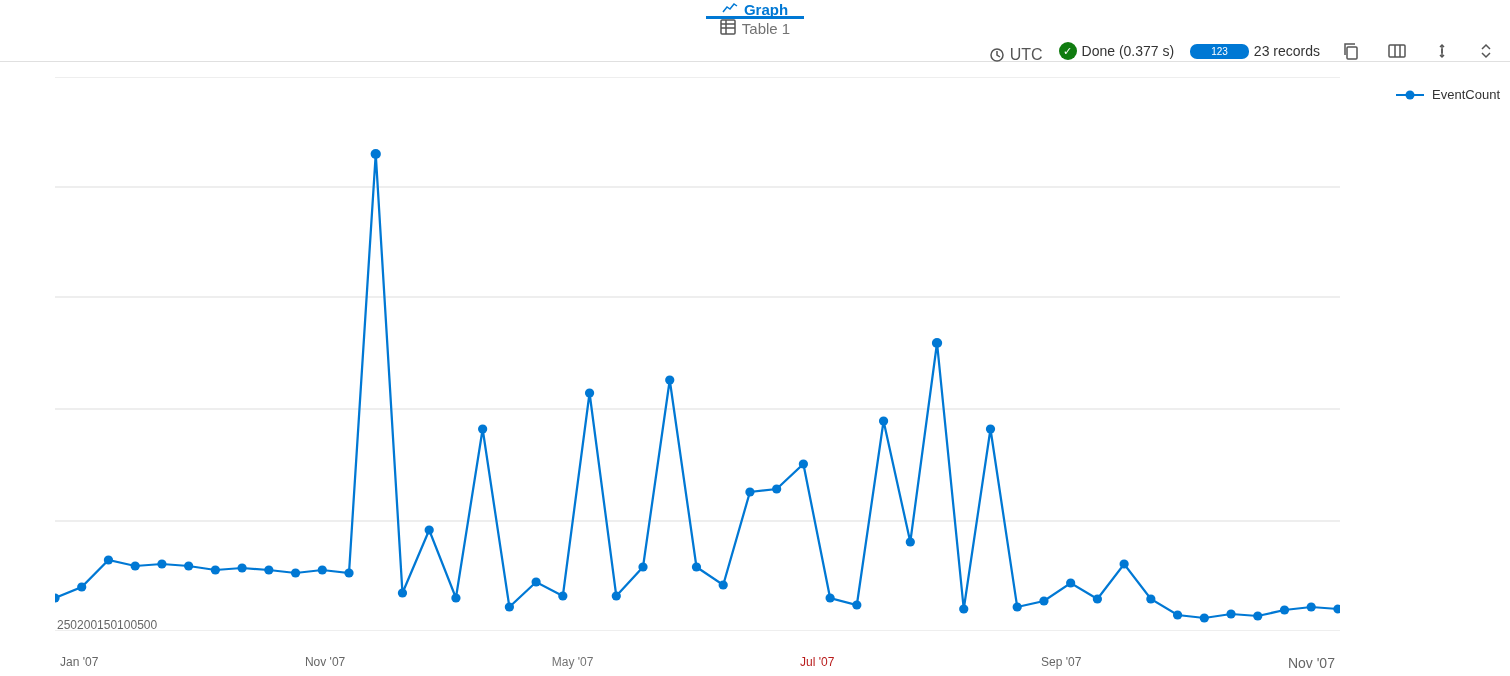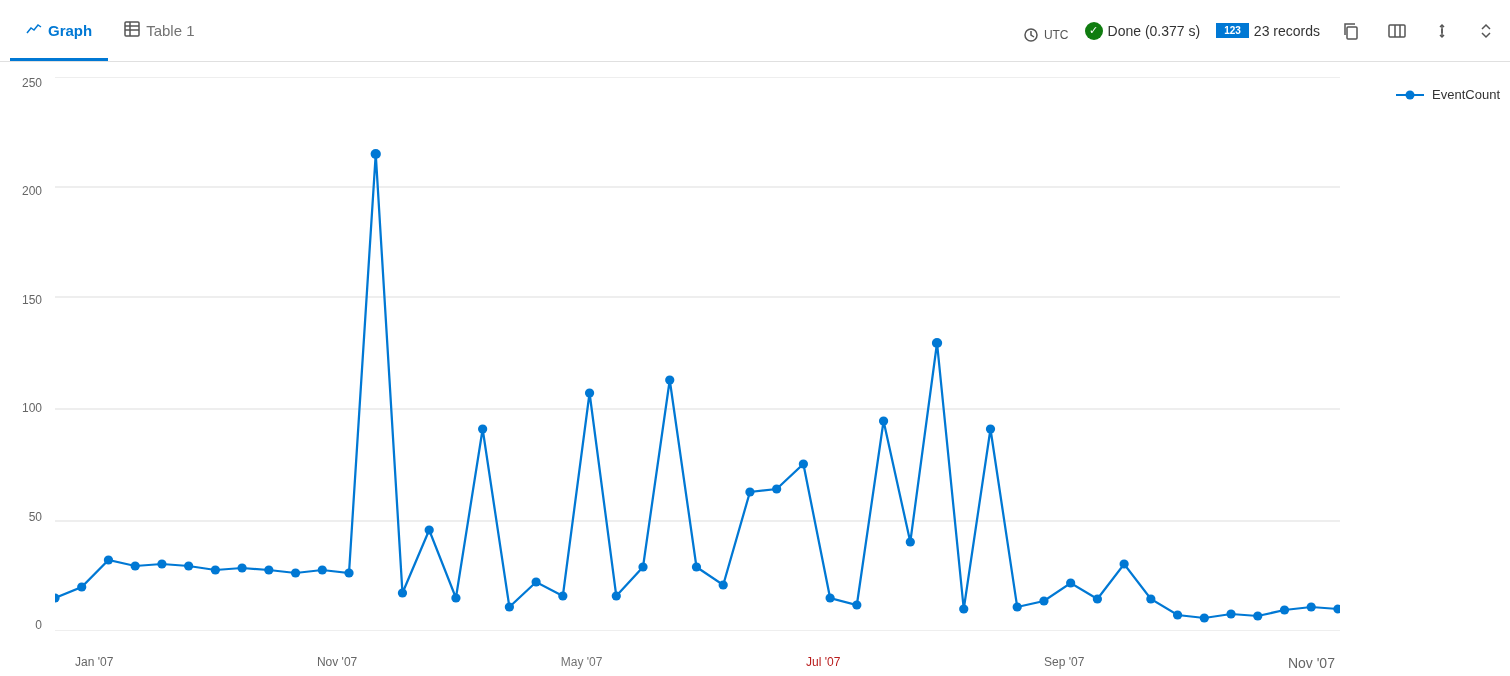--- a/index.html
+++ b/index.html
@@ -5,20 +5,21 @@
     * { margin: 0; padding: 0; box-sizing: border-box; }
     body { font-family: 'Segoe UI', Arial, sans-serif; background: #fff; color: #333; font-size: 14px; }
 
     .toolbar {
       display: flex;
       align-items: center;
       padding: 0 10px;
       height: 62px;
       border-bottom: 1px solid #e0e0e0;
       position: relative;
+      flex-direction: column;
     }
 
     .tab {
       display: flex;
       align-items: center;
       gap: 6px;
       padding: 0 16px;
       height: 100%;
       cursor: pointer;
       color: #737373;
@@ -45,21 +46,21 @@
       display: flex;
       align-items: center;
       gap: 16px;
     }
 
     .status-item {
       display: flex;
       align-items: center;
       gap: 5px;
       color: #555;
-      font-size: 12px;
+      font-size: 16px;
       margin-top: 8px;
     }
     .status-done {
       display: flex;
       align-items: center;
       gap: 5px;
       color: #333;
       font-size: 14px;
     }
     .check-circle {
@@ -77,23 +78,23 @@
       display: flex;
       align-items: center;
       gap: 5px;
       font-size: 14px;
       color: #333;
     }
     .records-icon {
       background: #0078d4;
       color: white;
       font-size: 10px;
-      padding: 2px 8px;
-      border-radius: 0;
-      font-weight: bold;
+      padding: 2px 21px;
+      border-radius: 7px;
+      font-weight: normal;
     }
 
     .toolbar-btn {
       background: none;
       border: none;
       cursor: pointer;
       color: #555;
       font-size: 18px;
       padding: 4px 6px;
       display: flex;
@@ -195,21 +196,21 @@
       <svg width="16" height="16" viewBox="0 0 16 16" fill="none" stroke="#555" stroke-width="1.5">
         <polyline points="4,6 8,2 12,6"></polyline>
         <polyline points="4,10 8,14 12,10"></polyline>
       </svg>
     </button>
   </div>
 </div>
 
 <div style="position:relative; width:100%; height:614px; padding: 15px 10px 45px 55px;">
 
-  <div class="y-axis-labels" style="position:absolute; left:0; top:15px; bottom:45px; width:50px; display:flex; flex-direction:column; justify-content:space-between; align-items:flex-end; padding-right:8px;padding-left:40px;">
+  <div class="y-axis-labels" style="position:absolute; left:17px; top:15px; bottom:45px; width:50px; display:flex; flex-direction:row; justify-content:space-between; align-items:flex-end; padding-right:8px;padding-left:40px;">
     <span class="y-label">250</span>
     <span class="y-label">200</span>
     <span class="y-label">150</span>
     <span class="y-label">100</span>
     <span class="y-label">50</span>
     <span class="y-label">0</span>
   </div>
 
   <svg id="main-chart" style="position:absolute; left:55px; top:15px; right:170px; bottom:45px; width:calc(100% - 225px); height:calc(100% - 60px);" viewBox="0 0 1250 554" preserveAspectRatio="none">
 
@@ -316,21 +317,21 @@
     <circle cx="1066" cy="522" r="4.5" fill="#0078d4"></circle>
     <circle cx="1092" cy="538" r="4.5" fill="#0078d4"></circle>
     <circle cx="1118" cy="541" r="4.5" fill="#0078d4"></circle>
     <circle cx="1144" cy="537" r="4.5" fill="#0078d4"></circle>
     <circle cx="1170" cy="539" r="4.5" fill="#0078d4"></circle>
     <circle cx="1196" cy="533" r="4.5" fill="#0078d4"></circle>
     <circle cx="1222" cy="530" r="4.5" fill="#0078d4"></circle>
     <circle cx="1248" cy="532" r="4.5" fill="#0078d4"></circle>
   </svg>
 
-  <div style="position:absolute; bottom:5px; left:55px; right:170px; display:flex; justify-content:space-between; padding:0 5px;margin-left:15px;">
+  <div style="position:absolute; bottom:5px; left:55px; right:170px; display:flex; justify-content:space-between; padding:0 5px;">
     <span class="x-label" style="font-size:12px;color:#666;">Jan '07</span>
     <span class="x-label" style="font-size:12px;color:#666;">Nov '07</span>
     <span class="x-label" style="font-size:12px;color:#737373;">May '07</span>
     <span class="x-label" style="font-size:12px;color:#b91c1c;">Jul '07</span>
     <span class="x-label" style="font-size:12px;color:#666;">Sep '07</span>
     <span class="x-label" style="font-size:14px;color:#666;">Nov '07</span>
   </div>
 
   <div style="position:absolute; right:10px; top:25px; display:flex; align-items:center; gap:8px;">
     <div style="display:flex;align-items:center;gap:0;width:28px;height:2px;background:#0078d4;position:relative;">

